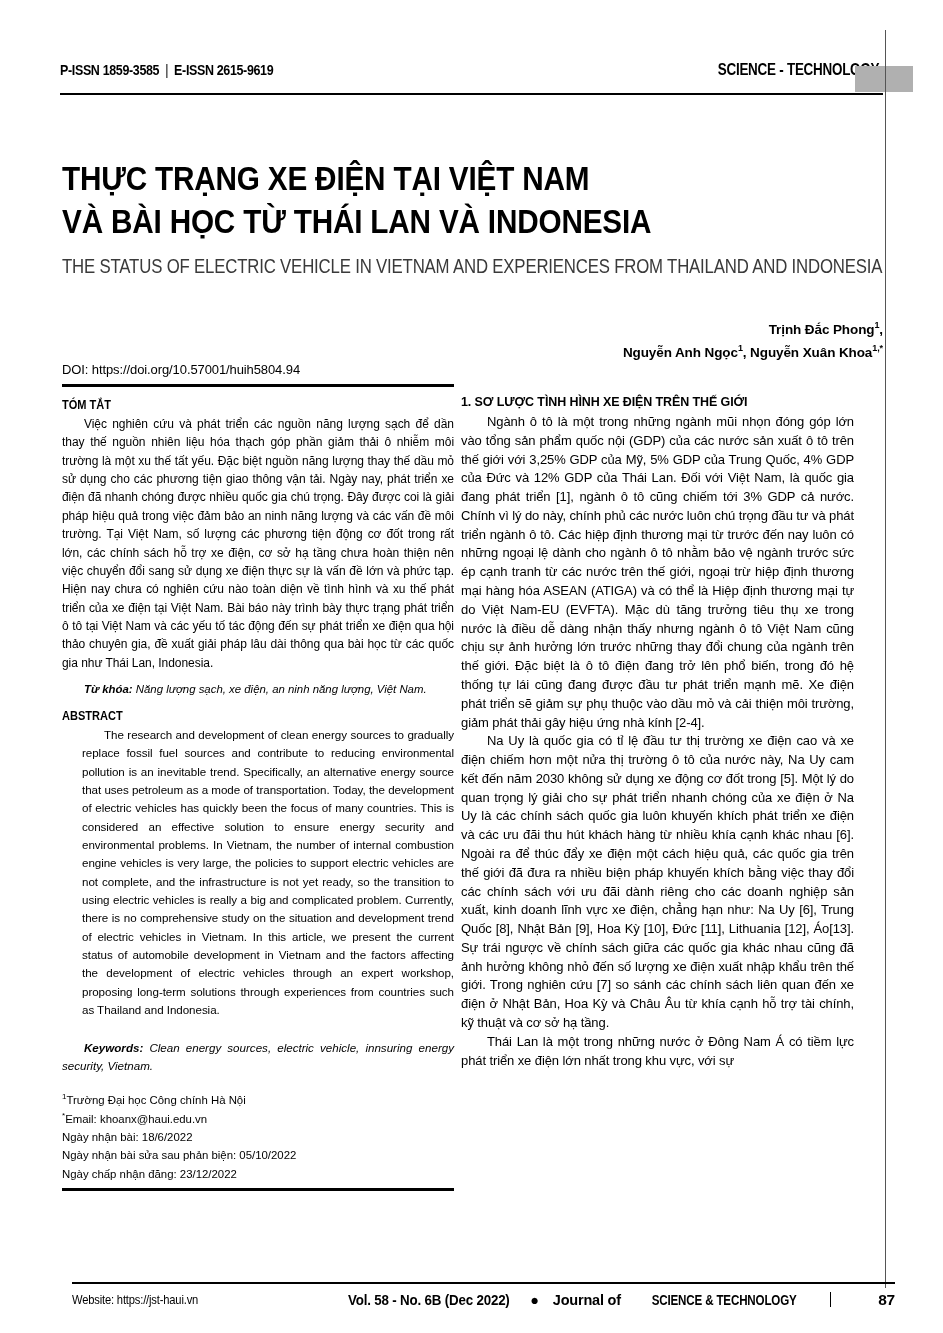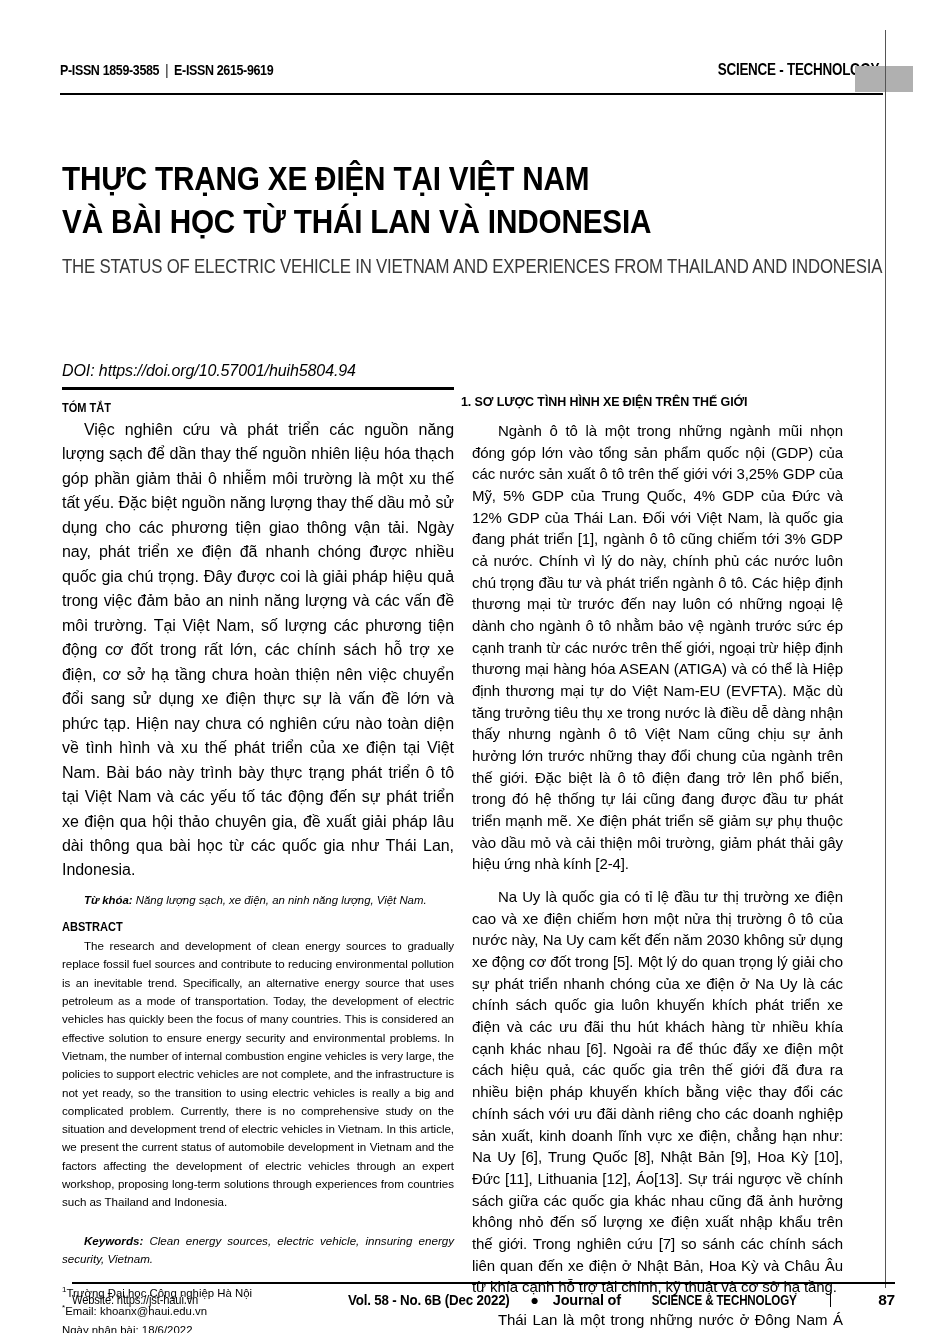--- a/index.html
+++ b/index.html
@@ -125,52 +125,52 @@
   .authors sup { font-size: 9px; vertical-align: super; }
 
   
   .col-left {
     position: absolute;
     left: 62px;
     top: 362px;
     width: 392px;
   }
   .doi {
-    font-size: 16px;
+    font-size: 13px;
     letter-spacing: -0.1px;
     padding-bottom: 4px;
-    font-style: italic;
   }
   .rule-thick {
     height: 3px;
     background: #000;
     margin-top: 3px;
   }
   .sec-label {
     font-size: 12px;
     font-weight: 700;
     letter-spacing: 0px;
     margin-top: 11px;
     margin-bottom: 3px;
     transform: scaleX(0.92);
     transform-origin: left center;
   }
   .abs-vn {
-    font-size: 16px;
+    font-size: 12px;
     line-height: 1.53;
     text-align: justify;
     text-indent: 22px;
     letter-spacing: -0.05px;
   }
   .abs-en {
     font-size: 11.6px;
     line-height: 1.58;
     text-align: justify;
     text-indent: 22px;
     letter-spacing: -0.05px;
+    margin-left: 20px;
   }
   .kw {
     font-size: 11.4px;
     line-height: 1.5;
     text-align: justify;
     text-indent: 22px;
     font-style: italic;
     margin-top: 9px;
   }
   .kw b { font-style: italic; font-weight: 700; }
@@ -207,26 +207,26 @@
   .sec-head {
     font-size: 13px;
     font-weight: 700;
     letter-spacing: -0.1px;
     margin-bottom: 4px;
     transform: scaleX(0.96);
     transform-origin: left center;
     white-space: nowrap;
   }
   .body-p {
-    font-size: 15px;
+    font-size: 13px;
     line-height: 1.445;
     text-align: justify;
     text-indent: 26px;
     letter-spacing: -0.1px;
-    margin: 11px;
+    margin: 0;
   }
 
   
   .footer {
     position: absolute;
     left: 72px;
     top: 1288px;
     width: 823px;
     height: 26px;
   }
@@ -290,35 +290,39 @@
   </div>
   <div class="header-gray"></div>
   <div class="right-rule"></div>
 
   <div class="title-block">
     <div class="title-vn">THỰC TRẠNG XE ĐIỆN TẠI VIỆT NAM</div>
     <div class="title-vn">VÀ BÀI HỌC TỪ THÁI LAN VÀ INDONESIA</div>
     <div class="title-en">THE STATUS OF ELECTRIC VEHICLE IN VIETNAM AND EXPERIENCES FROM THAILAND AND INDONESIA</div>
   </div>
 
+  <div class="authors">
+    <div><span>Trịnh Đắc Phong</span><sup>1</sup><span>,</span></div>
+    <div><span>Nguyễn Anh Ngọc</span><sup>1</sup><span>, Nguyễn Xuân Khoa</span><sup>1,*</sup></div>
+  </div>
 
   <div class="col-left">
     <div class="doi">DOI: https://doi.org/10.57001/huih5804.94</div>
     <div class="rule-thick"></div>
 
     <div class="sec-label">TÓM TẮT</div>
     <div class="abs-vn">Việc nghiên cứu và phát triển các nguồn năng lượng sạch để dần thay thế nguồn nhiên liệu hóa thạch góp phần giảm thải ô nhiễm môi trường là một xu thế tất yếu. Đặc biệt nguồn năng lượng thay thế dầu mỏ sử dụng cho các phương tiện giao thông vận tải. Ngày nay, phát triển xe điện đã nhanh chóng được nhiều quốc gia chú trọng. Đây được coi là giải pháp hiệu quả trong việc đảm bảo an ninh năng lượng và các vấn đề môi trường. Tại Việt Nam, số lượng các phương tiện động cơ đốt trong rất lớn, các chính sách hỗ trợ xe điện, cơ sở hạ tầng chưa hoàn thiện nên việc chuyển đổi sang sử dụng xe điện thực sự là vấn đề lớn và phức tạp. Hiện nay chưa có nghiên cứu nào toàn diện về tình hình và xu thế phát triển của xe điện tại Việt Nam. Bài báo này trình bày thực trạng phát triển ô tô tại Việt Nam và các yếu tố tác động đến sự phát triển xe điện qua hội thảo chuyên gia, đề xuất giải pháp lâu dài thông qua bài học từ các quốc gia như Thái Lan, Indonesia.</div>
     <div class="kw"><b>Từ khóa:</b> <span>Năng lượng sạch, xe điện, an ninh năng lượng, Việt Nam.</span></div>
 
     <div class="sec-label">ABSTRACT</div>
     <div class="abs-en">The research and development of clean energy sources to gradually replace fossil fuel sources and contribute to reducing environmental pollution is an inevitable trend. Specifically, an alternative energy source that uses petroleum as a mode of transportation. Today, the development of electric vehicles has quickly been the focus of many countries. This is considered an effective solution to ensure energy security and environmental problems. In Vietnam, the number of internal combustion engine vehicles is very large, the policies to support electric vehicles are not complete, and the infrastructure is not yet ready, so the transition to using electric vehicles is really a big and complicated problem. Currently, there is no comprehensive study on the situation and development trend of electric vehicles in Vietnam. In this article, we present the current status of automobile development in Vietnam and the factors affecting the development of electric vehicles through an expert workshop, proposing long-term solutions through experiences from countries such as Thailand and Indonesia.</div>
     <div class="kw-en"><b>Keywords:</b> <span>Clean energy sources, electric vehicle, innsuring energy security, Vietnam.</span></div>
 
     <div class="affil">
-      <div><sup>1</sup><span>Trường Đại học Công nghiệp Hà Nội</span></div>
+      <div><sup>1</sup><span>Trường Đại học Công chính Hà Nội</span></div>
       <div><sup>*</sup><span>Email: khoanx@haui.edu.vn</span></div>
       <div>Ngày nhận bài: 18/6/2022</div>
       <div>Ngày nhận bài sửa sau phản biện: 05/10/2022</div>
       <div>Ngày chấp nhận đăng: 23/12/2022</div>
       <div class="rule-foot"></div>
     </div>
   </div>
 
   <div class="col-right">
     <div class="sec-head">1. SƠ LƯỢC TÌNH HÌNH XE ĐIỆN TRÊN THẾ GIỚI</div>

